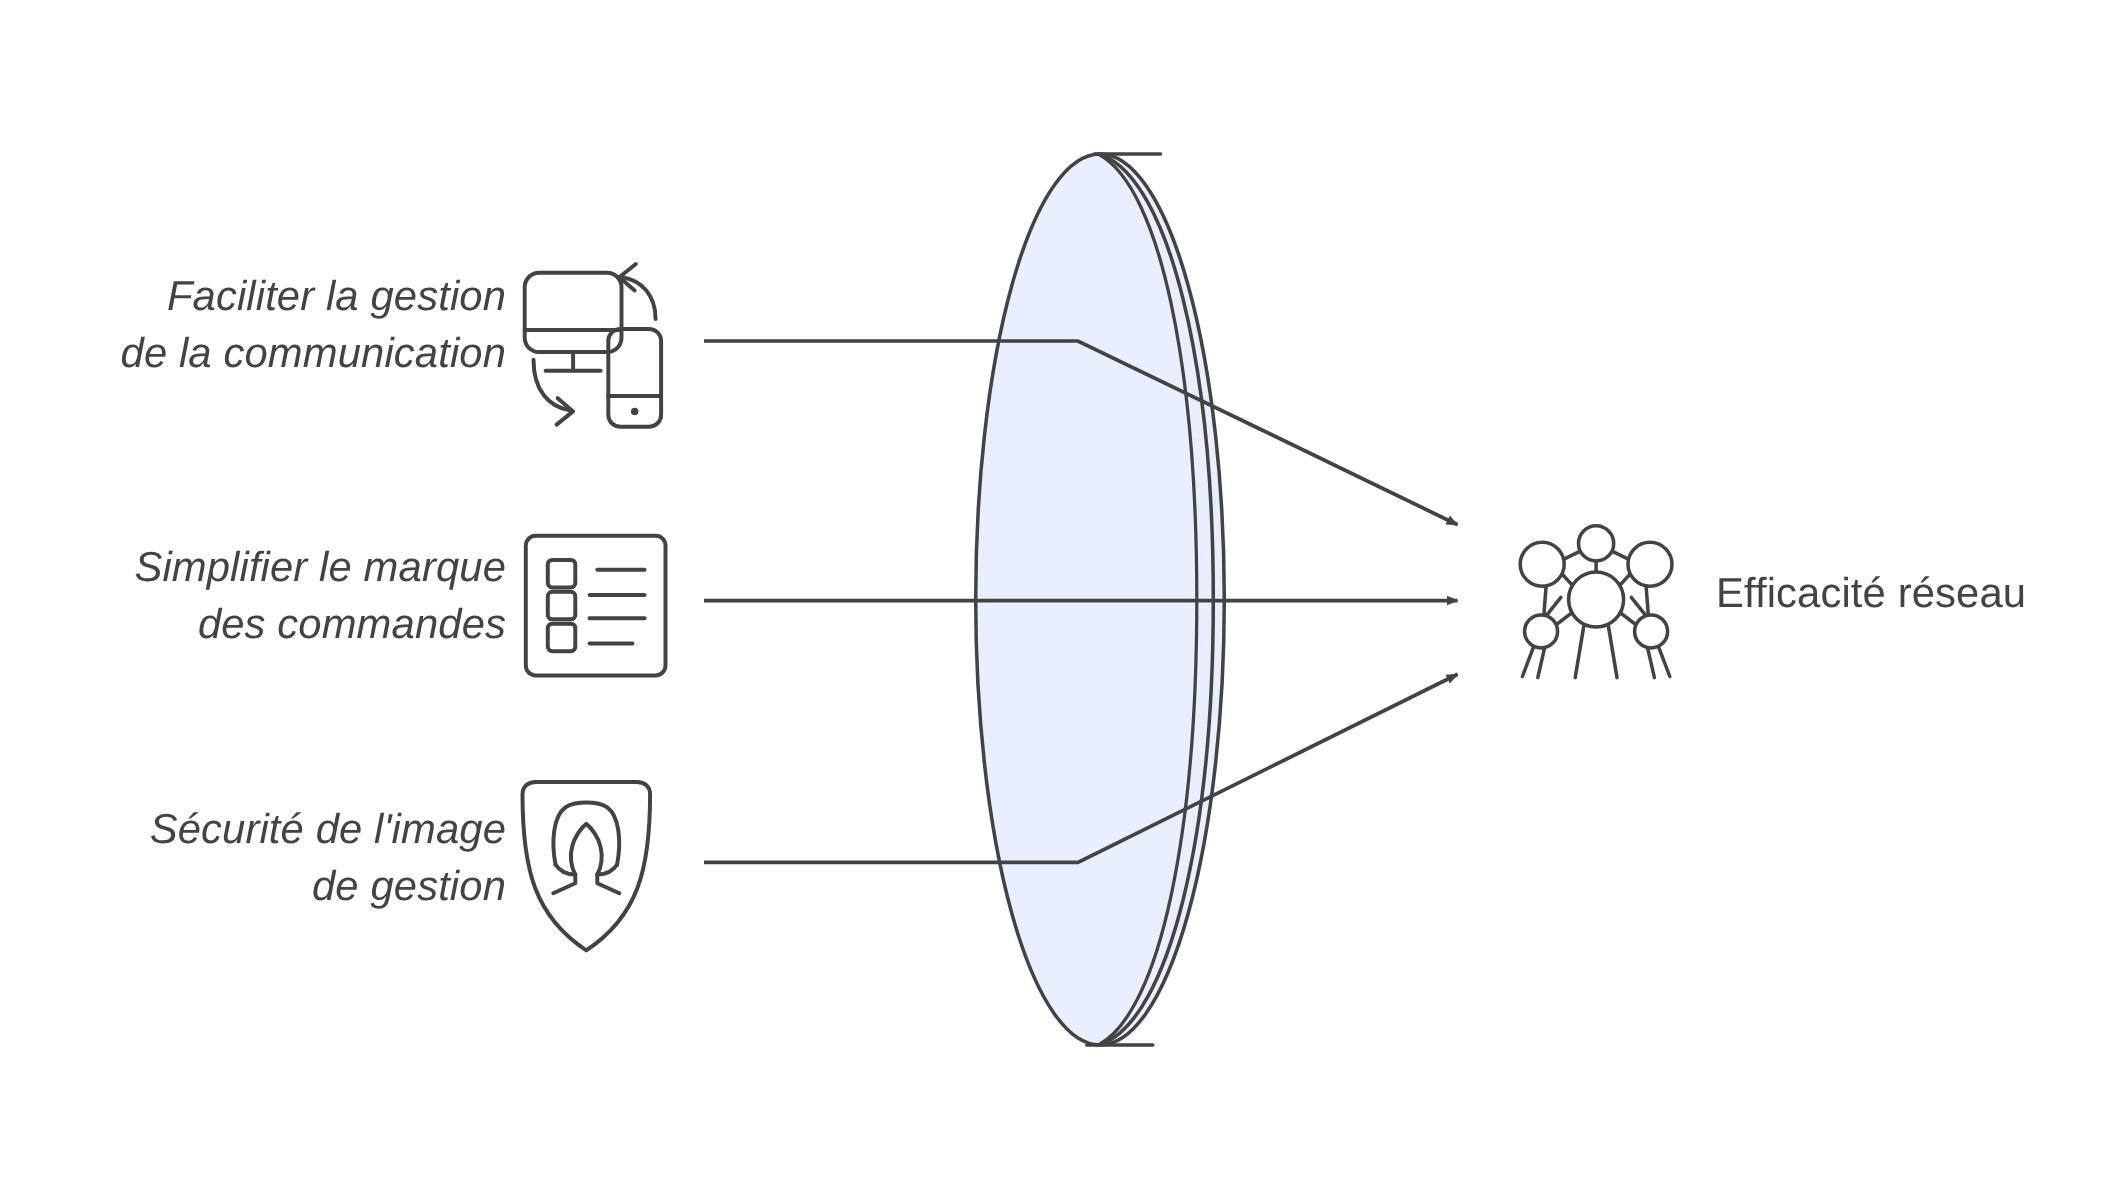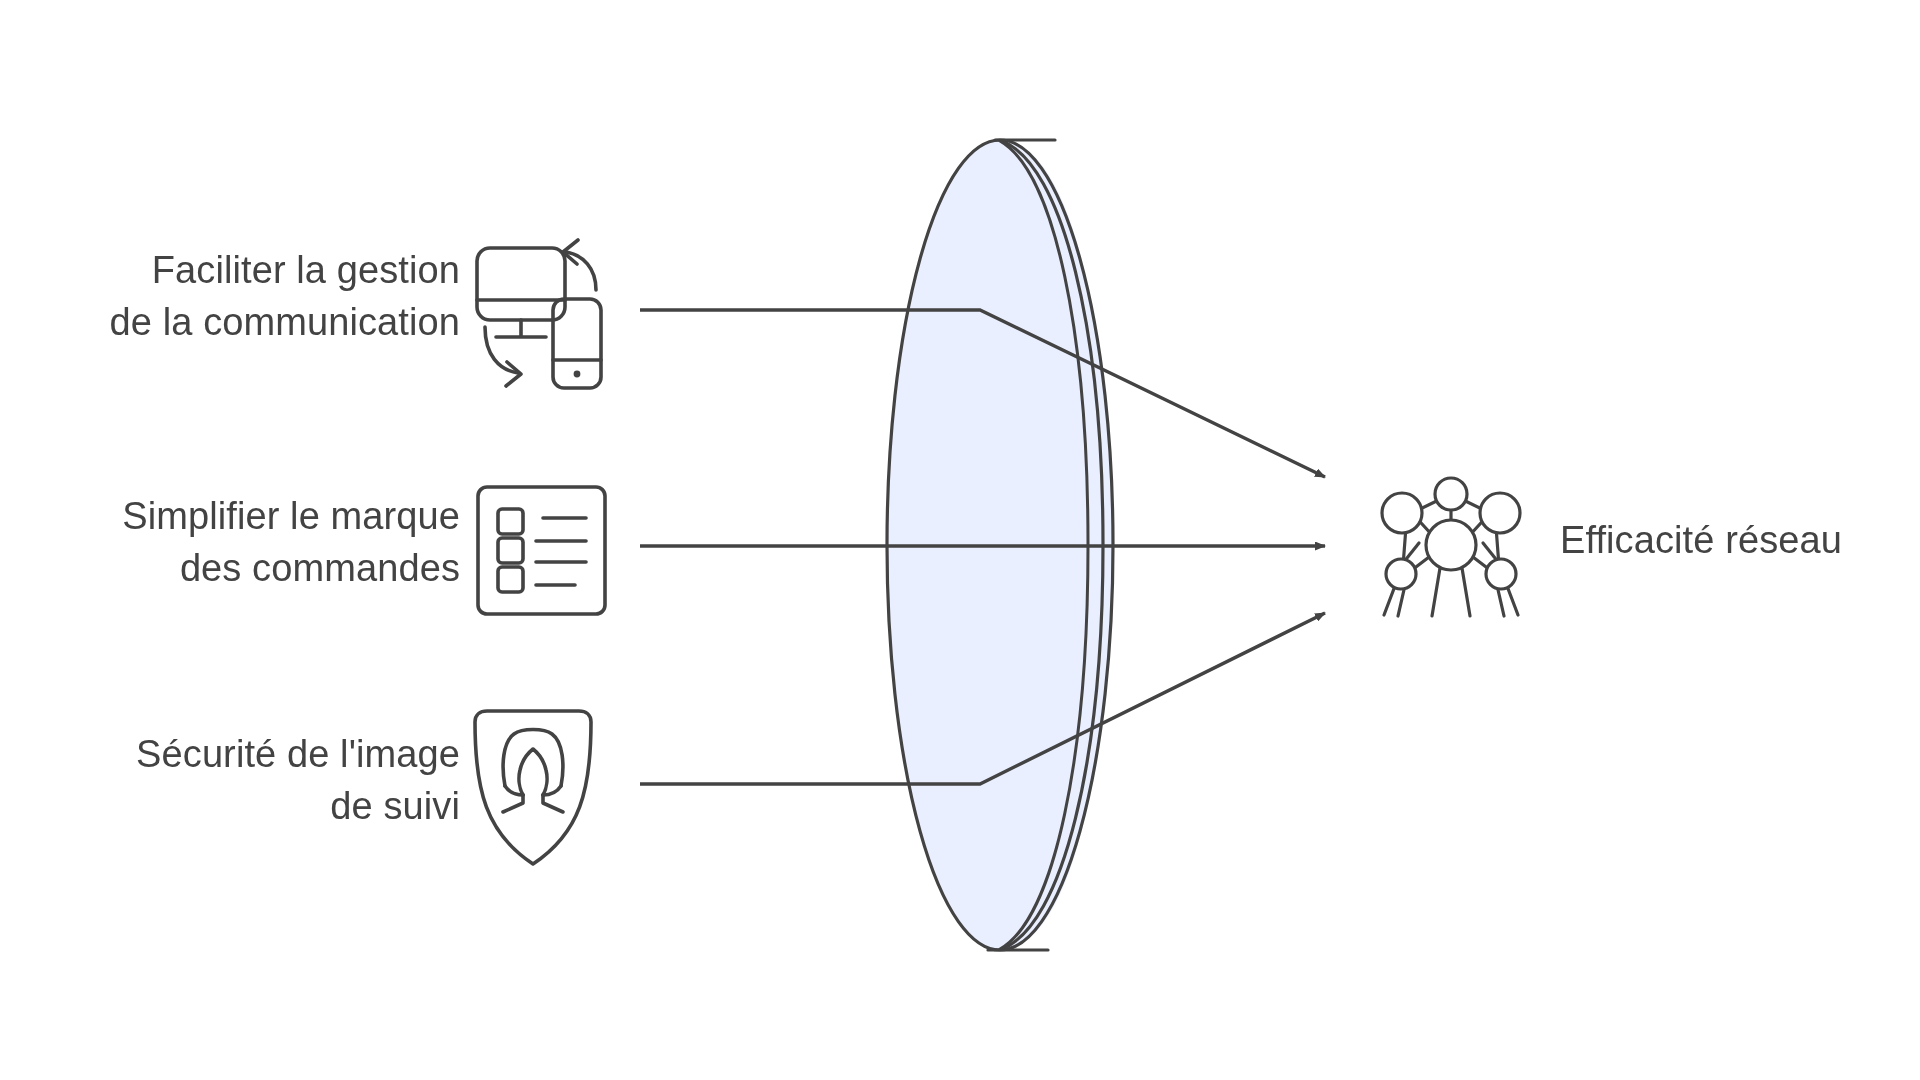--- a/index.html
+++ b/index.html
@@ -32,20 +32,21 @@
     color: #434343;
     font-size: 38px;
     line-height: 52px;
     font-weight: 400;
     white-space: pre-line;
     letter-spacing: 0.1px;
   }
   .label-left {
     text-align: right;
     width: 420px;
+    font-style: italic;
   }
   .label-right {
     text-align: left;
     width: 460px;
   }
   #label-communication { left: 40px;  top: 244px; }
   #label-commandes     { left: 40px;  top: 490px; }
   #label-securite      { left: 40px;  top: 728px; }
   #label-efficacite    { left: 1560px; top: 514px; }
 </style>
@@ -168,17 +169,17 @@
 
   </svg>
 
   <div class="label-text label-left" id="label-communication">Faciliter la gestion
 de la communication</div>
 
   <div class="label-text label-left" id="label-commandes">Simplifier le marque
 des commandes</div>
 
   <div class="label-text label-left" id="label-securite">Sécurité de l'image
-de suivi</div>
+de gestion</div>
 
   <div class="label-text label-right" id="label-efficacite">Efficacité réseau</div>
 
 </div>
 
 </body></html>

